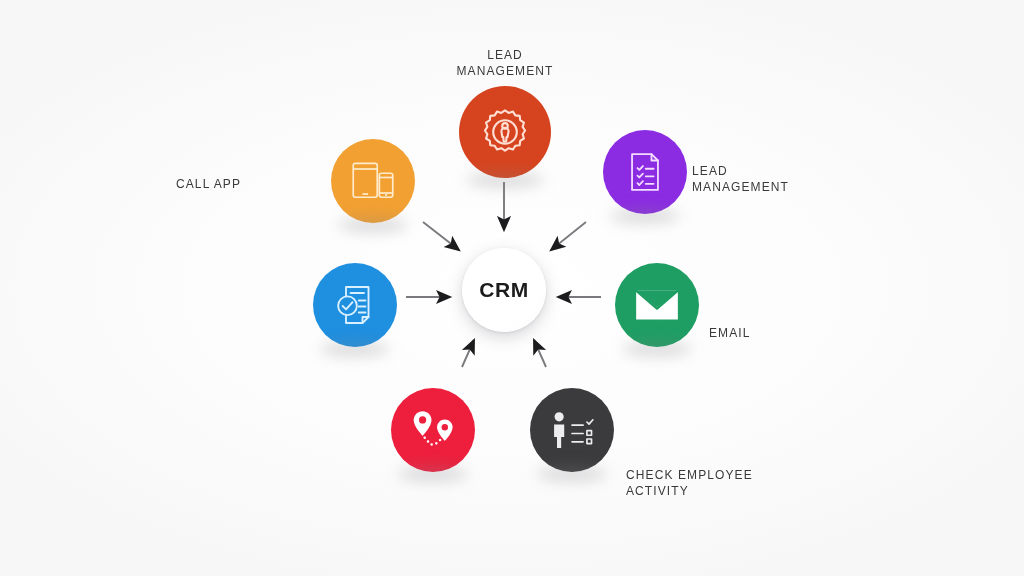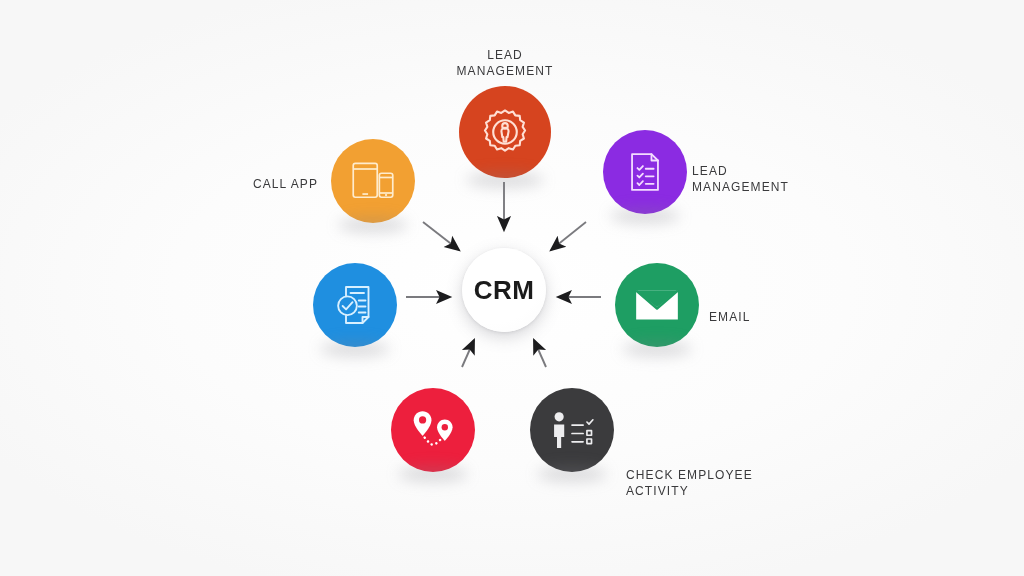--- a/index.html
+++ b/index.html
@@ -33,21 +33,21 @@
     height: 84px;
     border-radius: 50%;
     background: radial-gradient(circle at 38% 32%, #ffffff 0%, #ffffff 62%, #fbfbfb 100%);
     box-shadow: 0 5px 16px rgba(120,120,130,0.30), 0 1px 3px rgba(120,120,130,0.18);
     display: flex;
     align-items: center;
     justify-content: center;
     z-index: 6;
   }
   .hub-label {
-    font-size: 26px;
+    font-size: 21px;
     font-weight: bold;
     color: #1b1b1b;
     letter-spacing: 0.5px;
   }
 
   
   .node {
     position: absolute;
     border-radius: 50%;
     display: flex;
@@ -75,21 +75,21 @@
     position: absolute;
     font-size: 12px;
     font-weight: normal;
     letter-spacing: 1.1px;
     line-height: 1.32;
     color: #3a3a3c;
     z-index: 7;
     white-space: pre-line;
   }
   .label.right { text-align: left; }
-  .label.left  { text-align: right; }
+  .label.left  { }
   .label.center{ text-align: center; }
 
   
   .arrows {
     position: absolute;
     inset: 0;
     z-index: 5;
     pointer-events: none;
   }
 </style>
@@ -164,21 +164,21 @@
 
   <div class="node" style="left:615px; top:263px; width:84px; height:84px; background:#1e9e63;">
     <span>
       <svg width="46" height="36" viewBox="0 0 64 48" fill="#ffffff">
         <path d="M3 4 h58 v40 H3 Z"></path>
         <path d="M3 4 L32 27 L61 4 Z" fill="#1e9e63"></path>
         <path d="M3 4 L32 29 L61 4" fill="none" stroke="#1e9e63" stroke-width="3.4" stroke-linejoin="round"></path>
       </svg>
     </span>
   </div>
-  <div class="label right" style="left:709px; top:310px; width:120px;">EMAIL</div>
+  <div class="label right" style="left:709px; top:326px; width:120px;">EMAIL</div>
 
   <div class="node" style="left:530px; top:388px; width:84px; height:84px; background:#3b3b3d;">
     <span>
       <svg width="50" height="44" viewBox="0 0 72 60" fill="none" stroke="#ededef" stroke-width="2.4" stroke-linejoin="round" stroke-linecap="round">
         <circle cx="17.5" cy="11" r="6.6" fill="#ededef" stroke="none"></circle>
         <path d="M10.2 22 h14.6 v18 h-4.4 v16 h-6.0 v-16 h-4.2 Z" fill="#ededef" stroke="none"></path>
         <path d="M36 23 h16"></path>
         <path d="M36 35 h16"></path>
         <path d="M36 47 h16"></path>
         <path d="M57.5 18.5 l3.0 3.0 5.6-6.2"></path>

